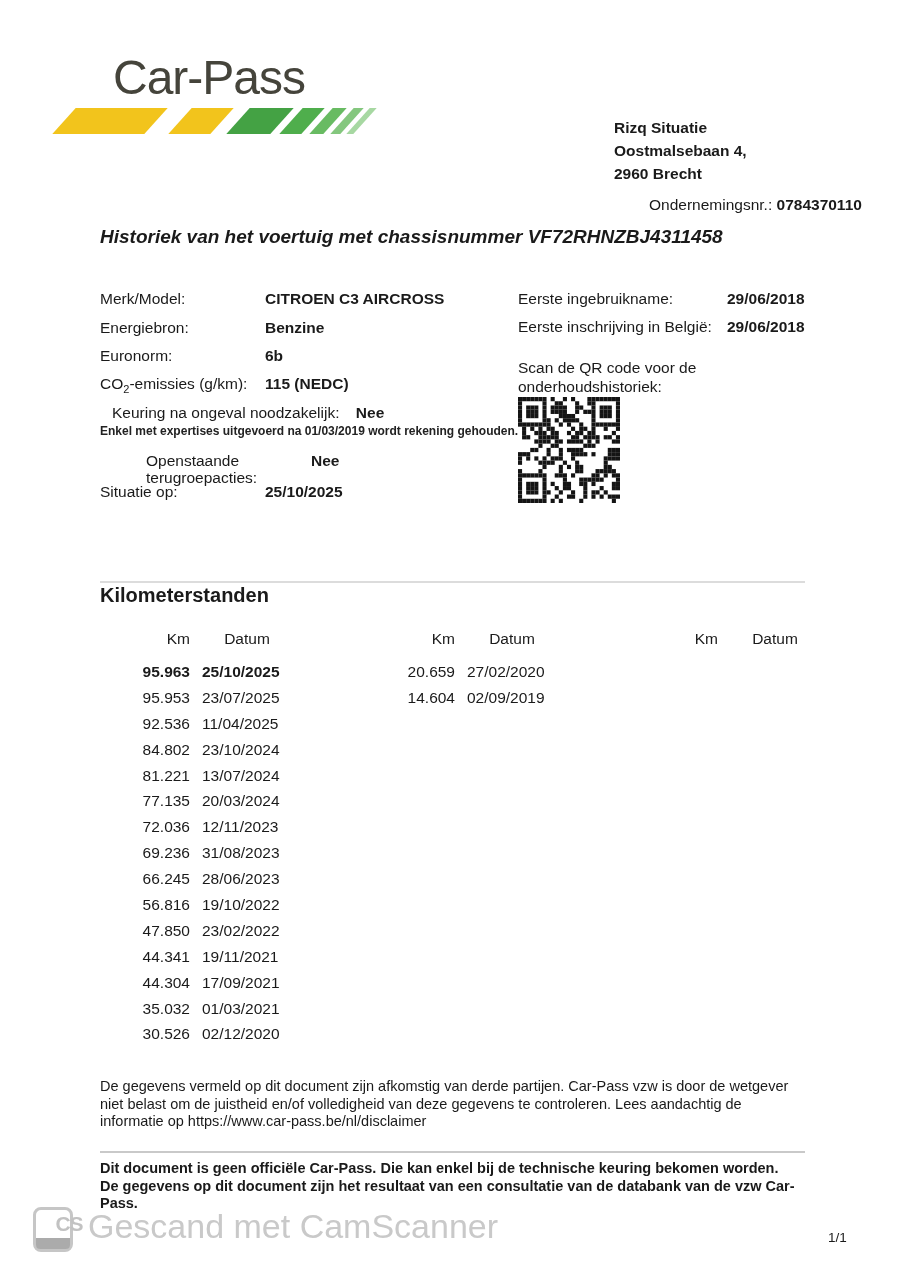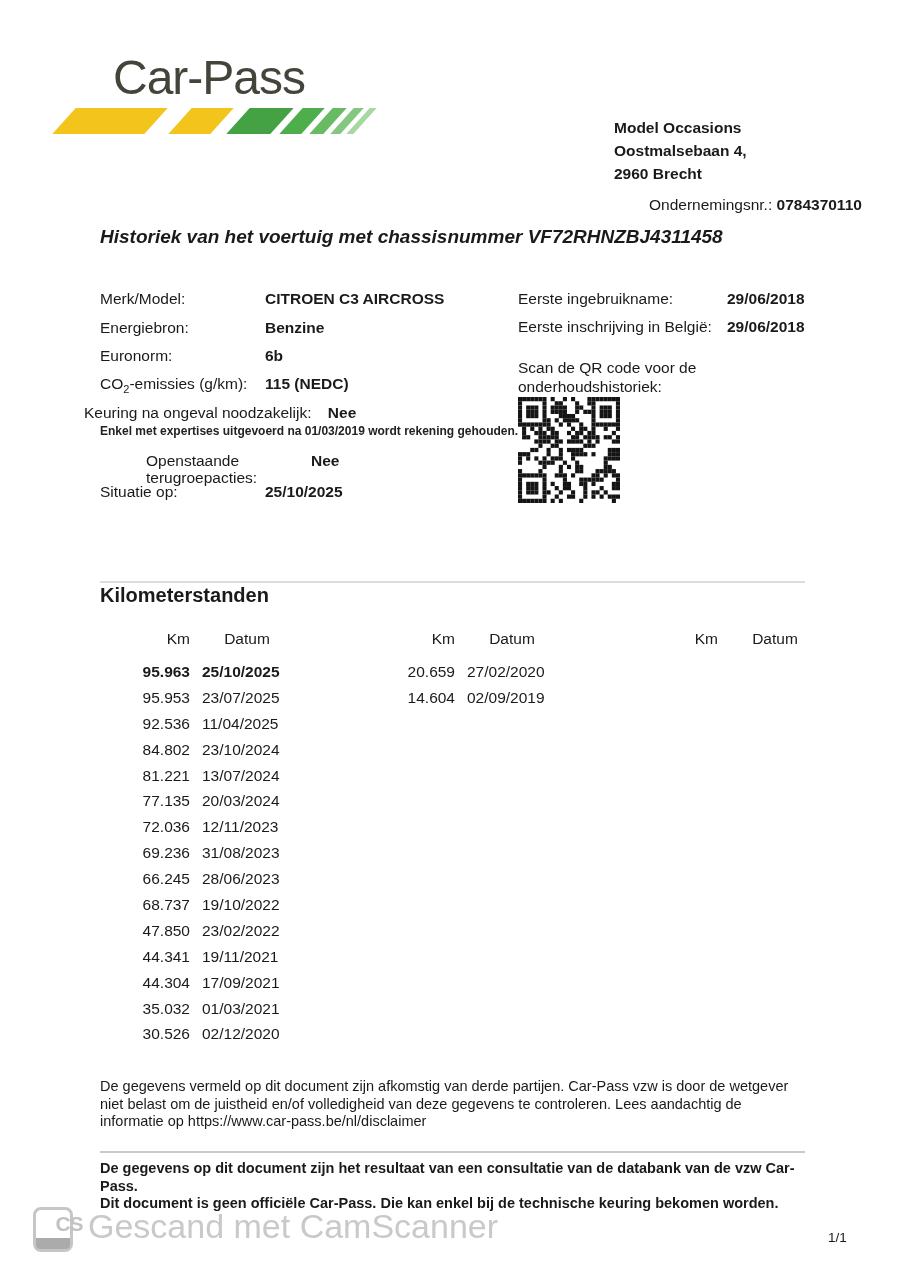--- a/index.html
+++ b/index.html
@@ -26,21 +26,21 @@
   
   .doc-title { position:absolute; left:100px; top:226px; font-size:19px; font-weight:700; font-style:italic; white-space:nowrap; }
   
   .field { position:absolute; font-size:15.5px; }
   .field .val { position:absolute; font-weight:700; white-space:nowrap; }
   .fl { left:100px; width:420px; }
   .fl .val { left:165px; }
   .fr { left:518px; width:400px; }
   .fr .val { left:209px; }
   .sub2 { font-size:11px; vertical-align:-4px; }
-  .inline-field { position:absolute; left:84px; font-size:15.5px; }
+  .inline-field { position:absolute; left:112px; font-size:15.5px; }
   .inline-field .val { font-weight:700; margin-left:12px; }
   .note { position:absolute; left:100px; top:424px; font-size:12px; font-weight:700; color:#222; }
   .recall { position:absolute; left:100px; top:452px; font-size:15.5px; line-height:17px;margin-left:46px; }
   .recall .val { position:absolute; left:165px; top:0; font-weight:700; }
   .qr-caption { position:absolute; left:518px; top:359px; font-size:15.5px; line-height:18.5px; }
   .qr-box { position:absolute; left:518px; top:397px; width:102px; height:106px; }
   
   .sep1 { position:absolute; left:100px; top:581px; width:705px; height:2px; background:#dcdcdc; }
   .km-heading { position:absolute; left:100px; top:584px; font-size:20px; font-weight:700; }
   .kmgroup { position:absolute; top:630px; font-size:15.5px; }
@@ -77,21 +77,21 @@
     <span class="stripe s1"></span>
     <span class="stripe s2"></span>
     <span class="stripe s3"></span>
     <span class="stripe s4"></span>
     <span class="stripe s5"></span>
     <span class="stripe s6"></span>
     <span class="stripe s7"></span>
   </div>
 
   <div class="dealer">
-    <div>Model Occasions</div>
+    <div>Rizq Situatie</div>
     <div>Oostmalsebaan 4,</div>
     <div>2960 Brecht</div>
   </div>
   <div class="company">
     <span>Ondernemingsnr.:</span>
     <span class="num">0784370110</span>
   </div>
 
   <div class="doc-title">Historiek van het voertuig met chassisnummer VF72RHNZBJ4311458</div>
 
@@ -491,21 +491,21 @@
         </div>
         <div class="kmrow">
           <span class="km">69.236</span>
           <span class="dat">31/08/2023</span>
         </div>
         <div class="kmrow">
           <span class="km">66.245</span>
           <span class="dat">28/06/2023</span>
         </div>
         <div class="kmrow">
-          <span class="km">68.737</span>
+          <span class="km">56.816</span>
           <span class="dat">19/10/2022</span>
         </div>
         <div class="kmrow">
           <span class="km">47.850</span>
           <span class="dat">23/02/2022</span>
         </div>
         <div class="kmrow">
           <span class="km">44.341</span>
           <span class="dat">19/11/2021</span>
         </div>
@@ -543,22 +543,22 @@
     <div class="kmhead">
       <span class="km-h">Km</span>
       <span class="dat-h">Datum</span>
     </div>
     <div class="kmrows" id="kmrows-3"></div>
   </div>
 
   <div class="disclaimer">De gegevens vermeld op dit document zijn afkomstig van derde partijen. Car-Pass vzw is door de wetgever niet belast om de juistheid en/of volledigheid van deze gegevens te controleren. Lees aandachtig de informatie op https://www.car-pass.be/nl/disclaimer</div>
   <div class="sep2"></div>
   <div class="official">
+    <div>Dit document is geen officiële Car-Pass. Die kan enkel bij de technische keuring bekomen worden.</div>
     <div>De gegevens op dit document zijn het resultaat van een consultatie van de databank van de vzw Car-Pass.</div>
-    <div>Dit document is geen officiële Car-Pass. Die kan enkel bij de technische keuring bekomen worden.</div>
   </div>
 
   <div class="cs-badge">
     <div class="cs-txt">CS</div>
     <div class="cs-band"></div>
   </div>
   <div class="wm-text">Gescand met CamScanner</div>
   <div class="page-num">1/1</div>
 
 </div>

